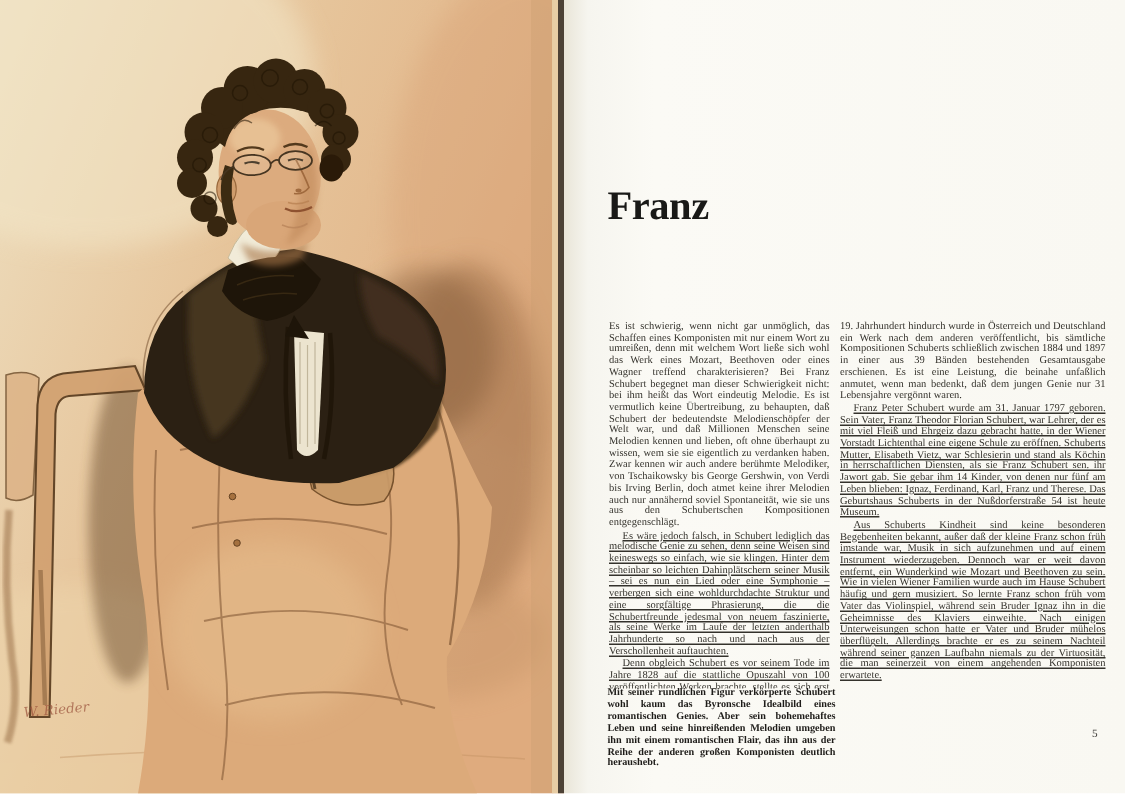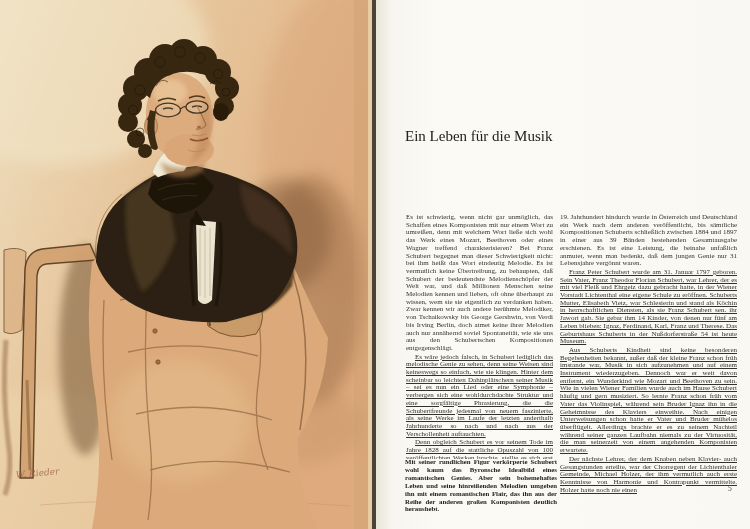--- a/index.html
+++ b/index.html
@@ -187,34 +187,33 @@
         <rect x="354" width="15" height="529" fill="#c69a6e" opacity="0.3"></rect>
         <rect x="368" width="4" height="529" fill="#ead6ae" opacity="0.8"></rect>
         <rect x="372" width="4" height="529" fill="#4d4236"></rect>
       </g>
     </svg>
   </div>
 
   <div class="page-right">
 
     <div class="title-block">
-      <span class="subtitle">Ein Leben für die Musik</span>
+      <span class="title-line">Franz</span>
     </div>
 
     <div class="col col1">
       <p>Es ist schwierig, wenn nicht gar unmöglich, das Schaffen eines Komponisten mit nur einem Wort zu umreißen, denn mit welchem Wort ließe sich wohl das Werk eines Mozart, Beethoven oder eines Wagner treffend charakterisieren? Bei Franz Schubert begegnet man dieser Schwierigkeit nicht: bei ihm heißt das Wort eindeutig Melodie. Es ist vermutlich keine Übertreibung, zu behaupten, daß Schubert der bedeutendste Melodienschöpfer der Welt war, und daß Millionen Menschen seine Melodien kennen und lieben, oft ohne überhaupt zu wissen, wem sie sie eigentlich zu verdanken haben. Zwar kennen wir auch andere berühmte Melodiker, von Tschaikowsky bis George Gershwin, von Verdi bis Irving Berlin, doch atmet keine ihrer Melodien auch nur annähernd soviel Spontaneität, wie sie uns aus den Schubertschen Kompositionen entgegenschlägt.</p>
       <p>Es wäre jedoch falsch, in Schubert lediglich das melodische Genie zu sehen, denn seine Weisen sind keineswegs so einfach, wie sie klingen. Hinter dem scheinbar so leichten Dahinplätschern seiner Musik – sei es nun ein Lied oder eine Symphonie – verbergen sich eine wohldurchdachte Struktur und eine sorgfältige Phrasierung, die die Schubertfreunde jedesmal von neuem faszinierte, als seine Werke im Laufe der letzten anderthalb Jahrhunderte so nach und nach aus der Verschollenheit auftauchten.</p>
       <p>Denn obgleich Schubert es vor seinem Tode im Jahre 1828 auf die stattliche Opuszahl von 100 veröffentlichten Werken brachte, stellte es sich erst viel später heraus, daß sie lediglich einen Bruchteil seines gesamten Schaffens ausmachten. Das ganze</p>
     </div>
 
     <div class="col col2">
       <p>19. Jahrhundert hindurch wurde in Österreich und Deutschland ein Werk nach dem anderen veröffentlicht, bis sämtliche Kompositionen Schuberts schließlich zwischen 1884 und 1897 in einer aus 39 Bänden bestehenden Gesamtausgabe erschienen. Es ist eine Leistung, die beinahe unfaßlich anmutet, wenn man bedenkt, daß dem jungen Genie nur 31 Lebensjahre vergönnt waren.</p>
       <p>Franz Peter Schubert wurde am 31. Januar 1797 geboren. Sein Vater, Franz Theodor Florian Schubert, war Lehrer, der es mit viel Fleiß und Ehrgeiz dazu gebracht hatte, in der Wiener Vorstadt Lichtenthal eine eigene Schule zu eröffnen. Schuberts Mutter, Elisabeth Vietz, war Schlesierin und stand als Köchin in herrschaftlichen Diensten, als sie Franz Schubert sen. ihr Jawort gab. Sie gebar ihm 14 Kinder, von denen nur fünf am Leben blieben: Ignaz, Ferdinand, Karl, Franz und Therese. Das Geburtshaus Schuberts in der Nußdorferstraße 54 ist heute Museum.</p>
       <p>Aus Schuberts Kindheit sind keine besonderen Begebenheiten bekannt, außer daß der kleine Franz schon früh imstande war, Musik in sich aufzunehmen und auf einem Instrument wiederzugeben. Dennoch war er weit davon entfernt, ein Wunderkind wie Mozart und Beethoven zu sein. Wie in vielen Wiener Familien wurde auch im Hause Schubert häufig und gern musiziert. So lernte Franz schon früh vom Vater das Violinspiel, während sein Bruder Ignaz ihn in die Geheimnisse des Klaviers einweihte. Nach einigen Unterweisungen schon hatte er Vater und Bruder mühelos überflügelt. Allerdings brachte er es zu seinem Nachteil während seiner ganzen Laufbahn niemals zu der Virtuosität, die man seinerzeit von einem angehenden Komponisten erwartete.</p>
-      <p>Der nächste Lehrer, der dem Knaben neben Klavier- auch Gesangstunden erteilte, war der Chorregent der Lichtenthaler Gemeinde, Michael Holzer, der ihm vermutlich auch erste Kenntnisse von Harmonie und Kontrapunkt vermittelte. Holzer hatte noch nie einen</p>
     </div>
 
     <div class="caption">Mit seiner rundlichen Figur verkörperte Schubert wohl kaum das Byronsche Idealbild eines romantischen Genies. Aber sein bohemehaftes Leben und seine hinreißenden Melodien umgeben ihn mit einem romantischen Flair, das ihn aus der Reihe der anderen großen Komponisten deutlich heraushebt.</div>
 
     <div class="pagenum">5</div>
   </div>
 
 </div>
 
 </body></html>

